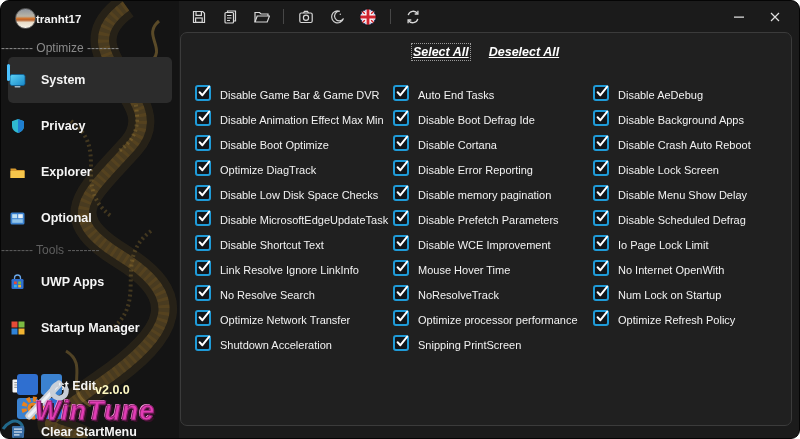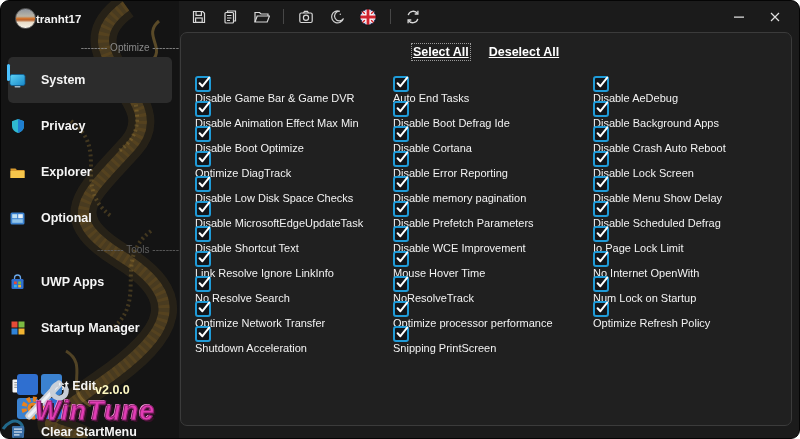--- a/index.html
+++ b/index.html
@@ -6,21 +6,21 @@
   body{width:800px;height:439px;font-family:"Liberation Sans",sans-serif;-webkit-font-smoothing:antialiased;}
   .window{position:relative;width:800px;height:439px;background:#1b1b1b;border-radius:9px;overflow:hidden;border:1px solid #050505;box-sizing:border-box;color:#fff;}
 
   
   .sidebar{position:absolute;left:0;top:0;width:178px;height:100%;background:#141414;overflow:hidden;}
   .dragon{position:absolute;left:0;top:0;pointer-events:none;}
   .user-row{position:absolute;left:14px;top:7px;display:flex;align-items:center;z-index:3;}
   .avatar{width:19px;height:19px;border-radius:50%;border:1px solid #5c5c5c;
     background:linear-gradient(180deg,#8e949c 0%,#b9b4a6 38%,#d2752f 50%,#b8602a 58%,#e8dcc8 70%,#f5f2ea 100%);}
   .username{font-size:11.5px;font-weight:bold;color:#f2f2f2;}
-  .nav-divider{position:relative;z-index:3;color:#8a8a8a;font-size:10px;text-align:right;height:18px;line-height:18px;padding-left:34px;}
+  .nav-divider{position:relative;z-index:3;color:#8a8a8a;font-size:12px;text-align:left;height:18px;line-height:18px;}
   .nav-divider.dim{color:#5f5f5f;}
   .nav{position:absolute;left:0;top:38px;right:0;z-index:3;}
   .item{height:46px;display:flex;align-items:center;gap:14px;padding-left:0;font-size:12.5px;color:#f5f5f5;position:relative;border-radius:5px;margin:0 7px;cursor:default;font-weight:bold;}
   .item.selected{background:#2c2c2c;}
   .item.selected::before{content:"";position:absolute;left:-1px;top:7px;width:3px;height:17px;border-radius:2px;background:#4cc2ff;}
   .item .ic{width:19px;height:19px;display:flex;align-items:center;justify-content:center;flex:0 0 19px;}
   .spacer{height:12px;}
   .logo-wrap{position:absolute;left:8px;bottom:2px;width:168px;height:66px;z-index:3;}
   .logo{position:absolute;left:4px;top:0;}
   .version{position:absolute;left:86px;top:13px;font-size:12.5px;font-weight:bold;color:#fef9c3;}
@@ -31,28 +31,28 @@
   .titlebar{position:absolute;left:178px;top:0;right:0;height:31px;display:flex;align-items:center;}
   .tools{display:flex;align-items:center;gap:7px;padding-left:8px;}
   .tbtn{width:24px;height:22px;display:flex;align-items:center;justify-content:center;border-radius:4px;}
   .tbtn svg{display:block;}
   .tsep{width:1px;height:15px;background:#474747;margin:0 3px;}
   .wincontrols{position:absolute;right:6px;top:3px;display:flex;}
   .wc{width:36px;height:25px;display:flex;align-items:center;justify-content:center;}
 
   
   .panel{position:absolute;left:179px;top:31px;width:612px;height:394px;background:#202020;border:1px solid #3b3b3b;border-radius:7px;box-sizing:border-box;}
-  .panel-head{display:flex;justify-content:center;gap:20px;margin-top:9px;height:20px;align-items:center;}
+  .panel-head{display:flex;justify-content:center;gap:20px;margin-top:9px;height:20px;align-items:center;font-style:italic;}
   .link{font-size:12.5px;font-weight:bold;text-decoration:underline;color:#ffffff;cursor:default;}
   .link.focused{outline:1px dotted #9a9a9a;outline-offset:1px;}
   .grid{display:flex;padding-left:14px;margin-top:14px;}
   .col{display:flex;flex-direction:column;}
   .col:nth-child(1){width:198px;}
   .col:nth-child(2){width:200px;}
-  .chk{display:flex;align-items:flex-start;height:25px;flex-direction:column;}
+  .chk{display:flex;align-items:flex-end;gap:9px;height:25px;}
   .box{width:12px;height:12px;border:2px solid #1f9bd8;border-radius:3px;background:#11151a;position:relative;flex:0 0 12px;}
   .box svg{position:absolute;left:0px;top:-2px;overflow:visible;}
   .lbl{font-size:11px;color:#f2f2f2;white-space:nowrap;}
 </style>
 </head>
 <body>
 
 <div class="window">
 
   <div class="sidebar">

